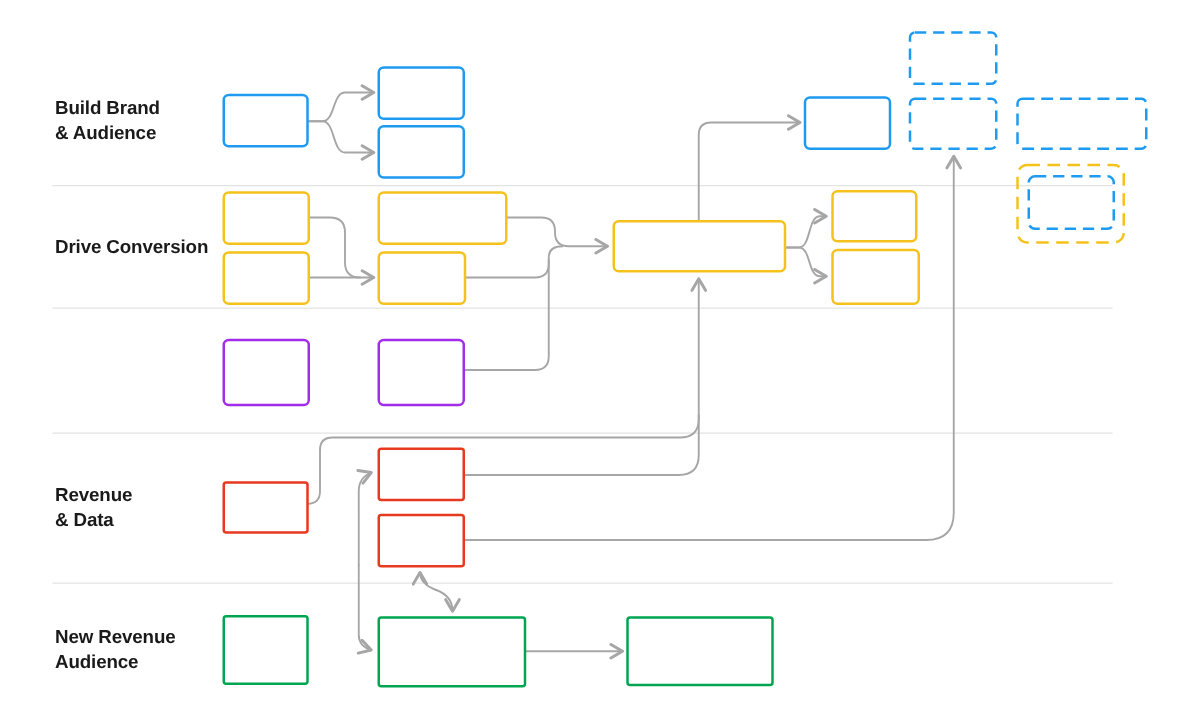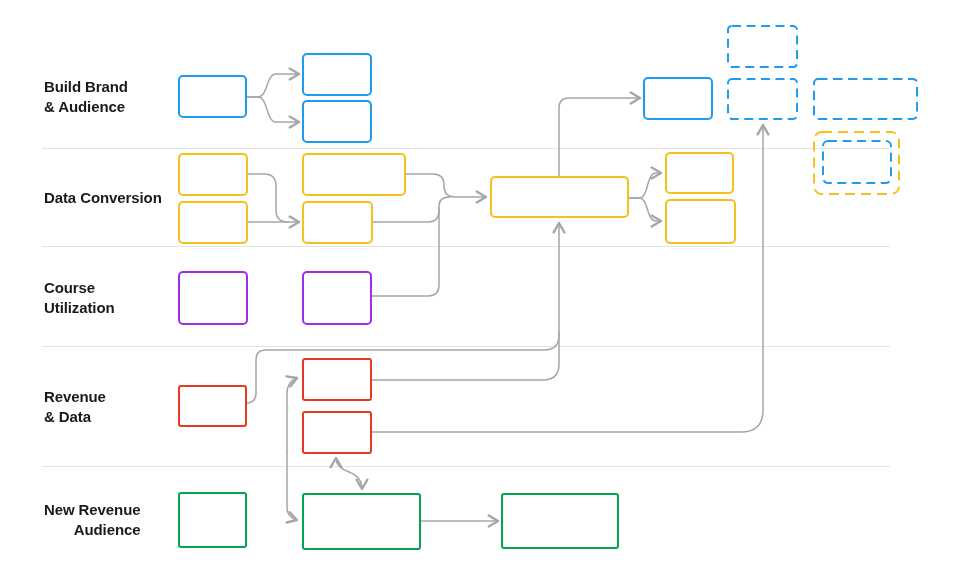--- a/index.html
+++ b/index.html
@@ -92,29 +92,25 @@
       <rect x="303" y="494" width="117" height="55" rx="2" fill="#fff" stroke="#00A551"></rect>
       <rect x="502" y="494" width="116" height="54" rx="2" fill="#fff" stroke="#00A551"></rect>
     </g>
   </svg>
 
   <div class="lane-label" style="top: 77px; color: rgb(26, 26, 26);">
     <span>Build Brand</span>
     <span>&amp; Audience</span>
   </div>
   <div class="lane-label" style="top: 188px; color: rgb(26, 26, 26);">
-    <span>Data Conversion</span>
+    <span>Drive Conversion</span>
     <span></span>
-  </div>
-  <div class="lane-label" style="top: 278px; color: rgb(26, 26, 26);">
-    <span>Course</span>
-    <span>Utilization</span>
   </div>
   <div class="lane-label" style="top: 387px; color: rgb(26, 26, 26);">
     <span>Revenue</span>
     <span>&amp; Data</span>
   </div>
-  <div class="lane-label" style="top: 500px; color: rgb(26, 26, 26); text-align: right;">
+  <div class="lane-label" style="top: 500px; color: rgb(26, 26, 26);">
     <span>New Revenue</span>
     <span>Audience</span>
   </div>
 
 </div>
 
 </body></html>

